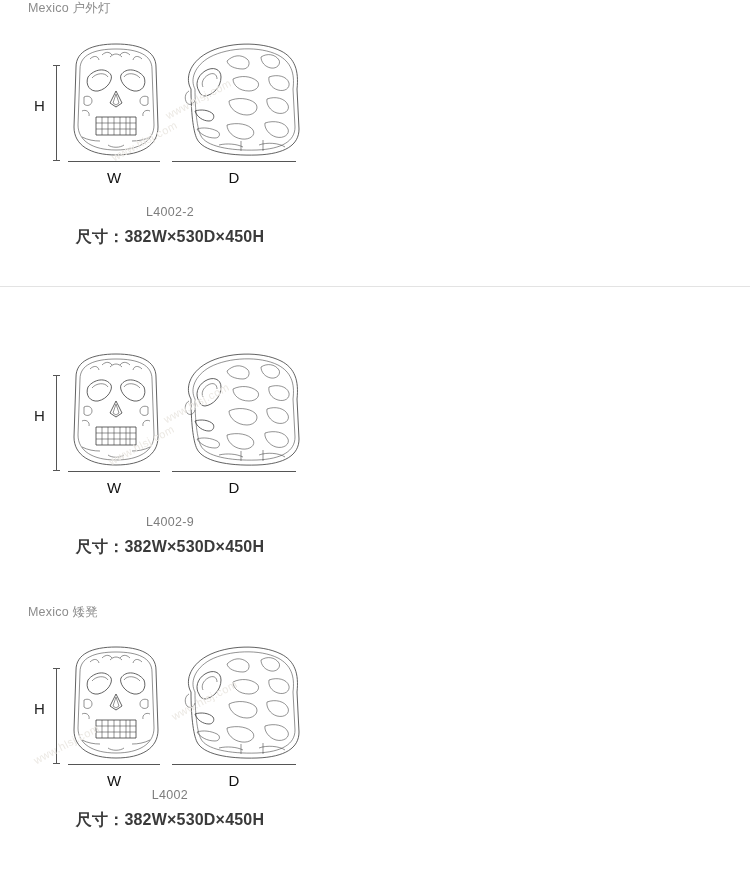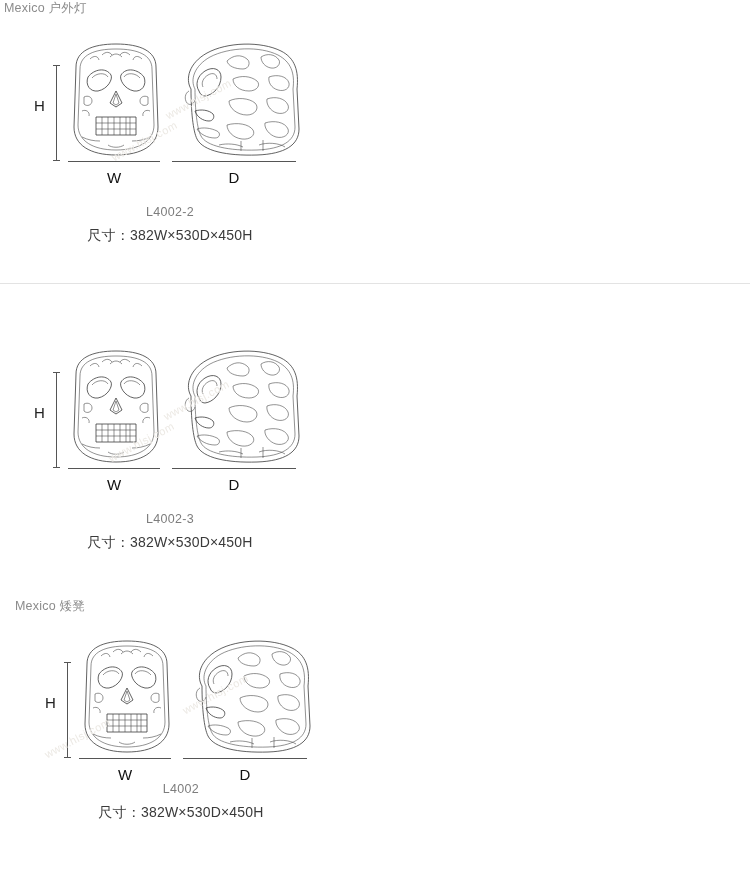--- a/index.html
+++ b/index.html
@@ -18,20 +18,21 @@
   .section {
     position: relative;
     width: 750px;
   }
   .section-title {
     font-size: 12.5px;
     color: #8c8c8c;
     padding-left: 4px;
     letter-spacing: 0.2px;
     line-height: 1;
+    margin-left: 24px;
   }
   .section-title .model {
     color: #8c8c8c;
   }
   .section-title .name {
     color: #8c8c8c;
   }
   .divider {
     width: 750px;
     height: 1px;
@@ -103,23 +104,23 @@
     text-align: center;
     width: 340px;
     margin-left: 0;
   }
   .caption .code {
     font-size: 12.5px;
     color: #7d7d7d;
     letter-spacing: 0.3px;
   }
   .caption .size {
-    font-size: 14px;
+    font-size: 16px;
     color: #3a3a3a;
-    font-weight: normal;
+    font-weight: bold;
     letter-spacing: 0.2px;
   }
 
   .watermark {
     position: absolute;
     font-size: 11px;
     color: #ece9e4;
     transform: rotate(-28deg);
     white-space: nowrap;
     pointer-events: none;
@@ -261,30 +262,30 @@
           </svg>
         </div>
 
         <div class="w-rule front"></div>
         <div class="w-rule side"></div>
         <div class="dim-letter w">W</div>
         <div class="dim-letter d">D</div>
       </div>
 
       <div class="caption" style="margin-top:20px;">
-        <div class="code">L4002-3</div>
+        <div class="code">L4002-9</div>
         <div class="size" style="margin-top:8px;">尺寸：382W×530D×450H</div>
       </div>
 
       <div class="watermark" style="left:105px; top:94px;">www.hlsj.com</div>
       <div class="watermark" style="left:160px; top:52px;">www.hlsj.com</div>
     </div>
   </div>
 
-  <div class="section" style="padding-top:48px;padding-left:11px;">
+  <div class="section" style="padding-top:48px;">
     <div class="section-title">
       <span class="model">Mexico</span>
       <span class="name">矮凳</span>
     </div>
 
     <div class="drawing-block" style="margin-top:20px;">
       <div class="drawing-row">
         <div class="h-label">H</div>
         <div class="h-rule"></div>
 

